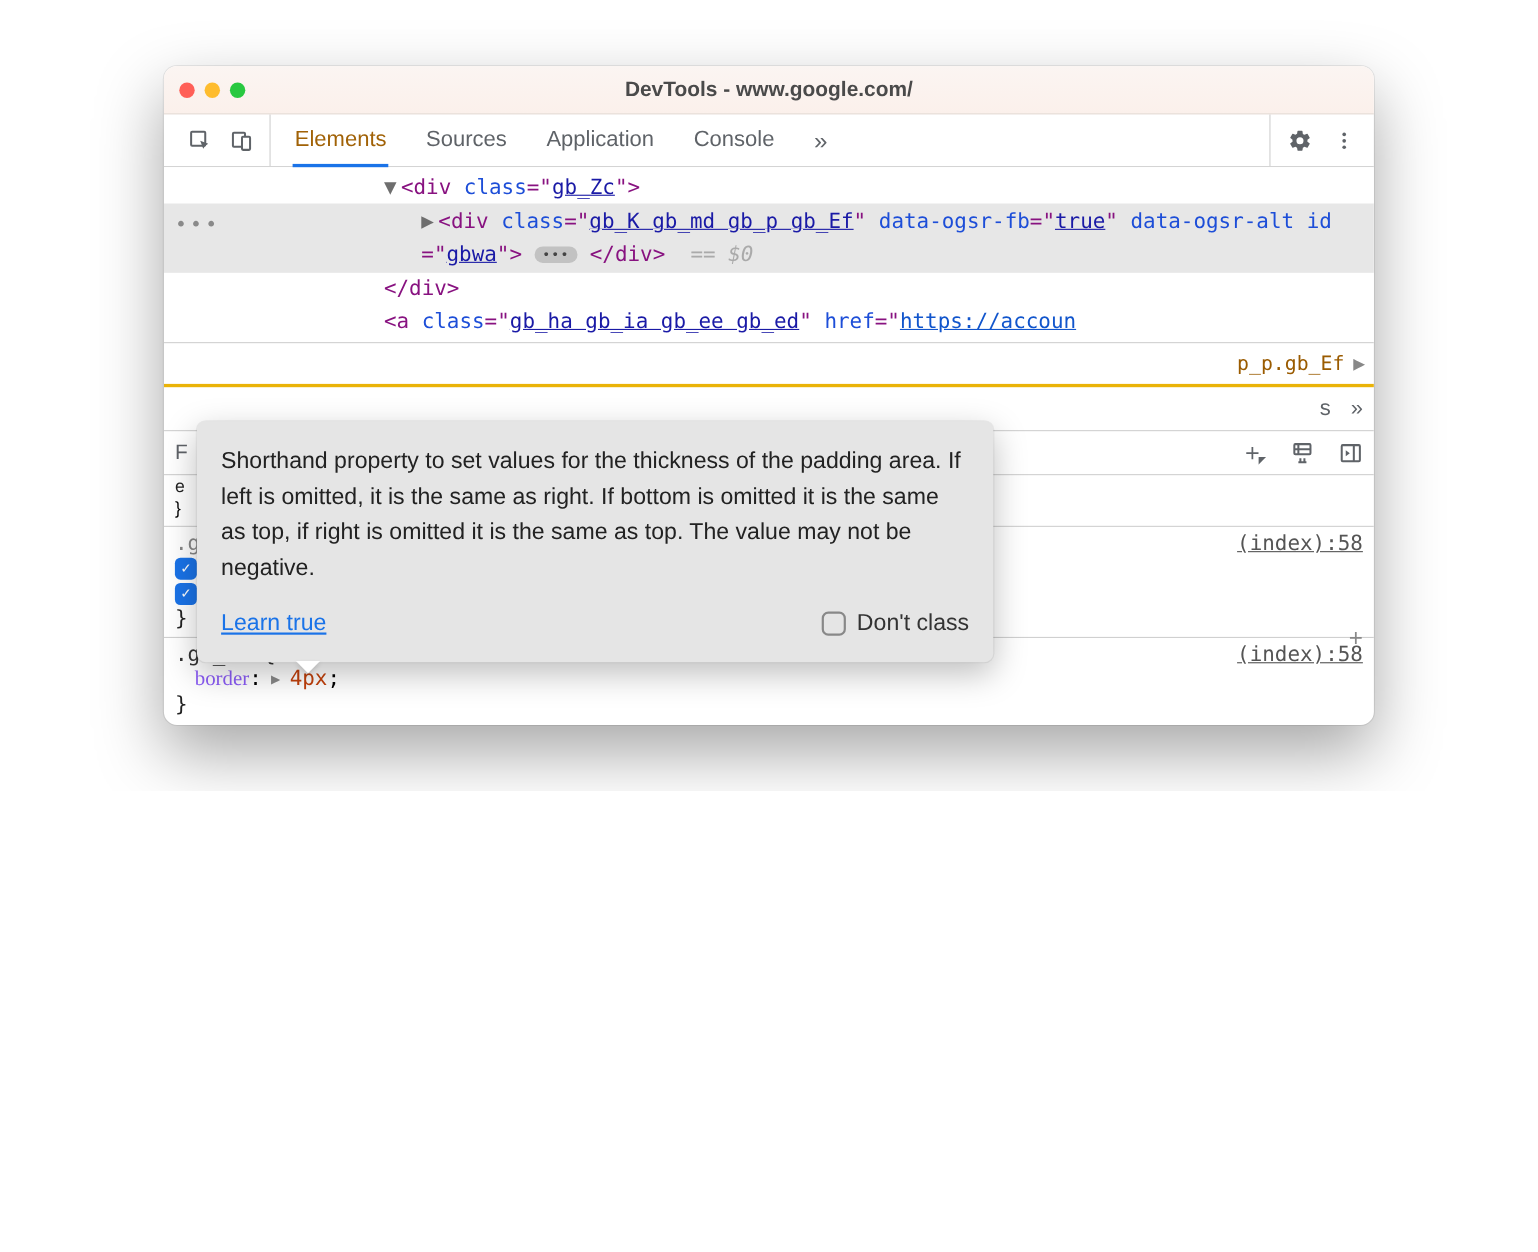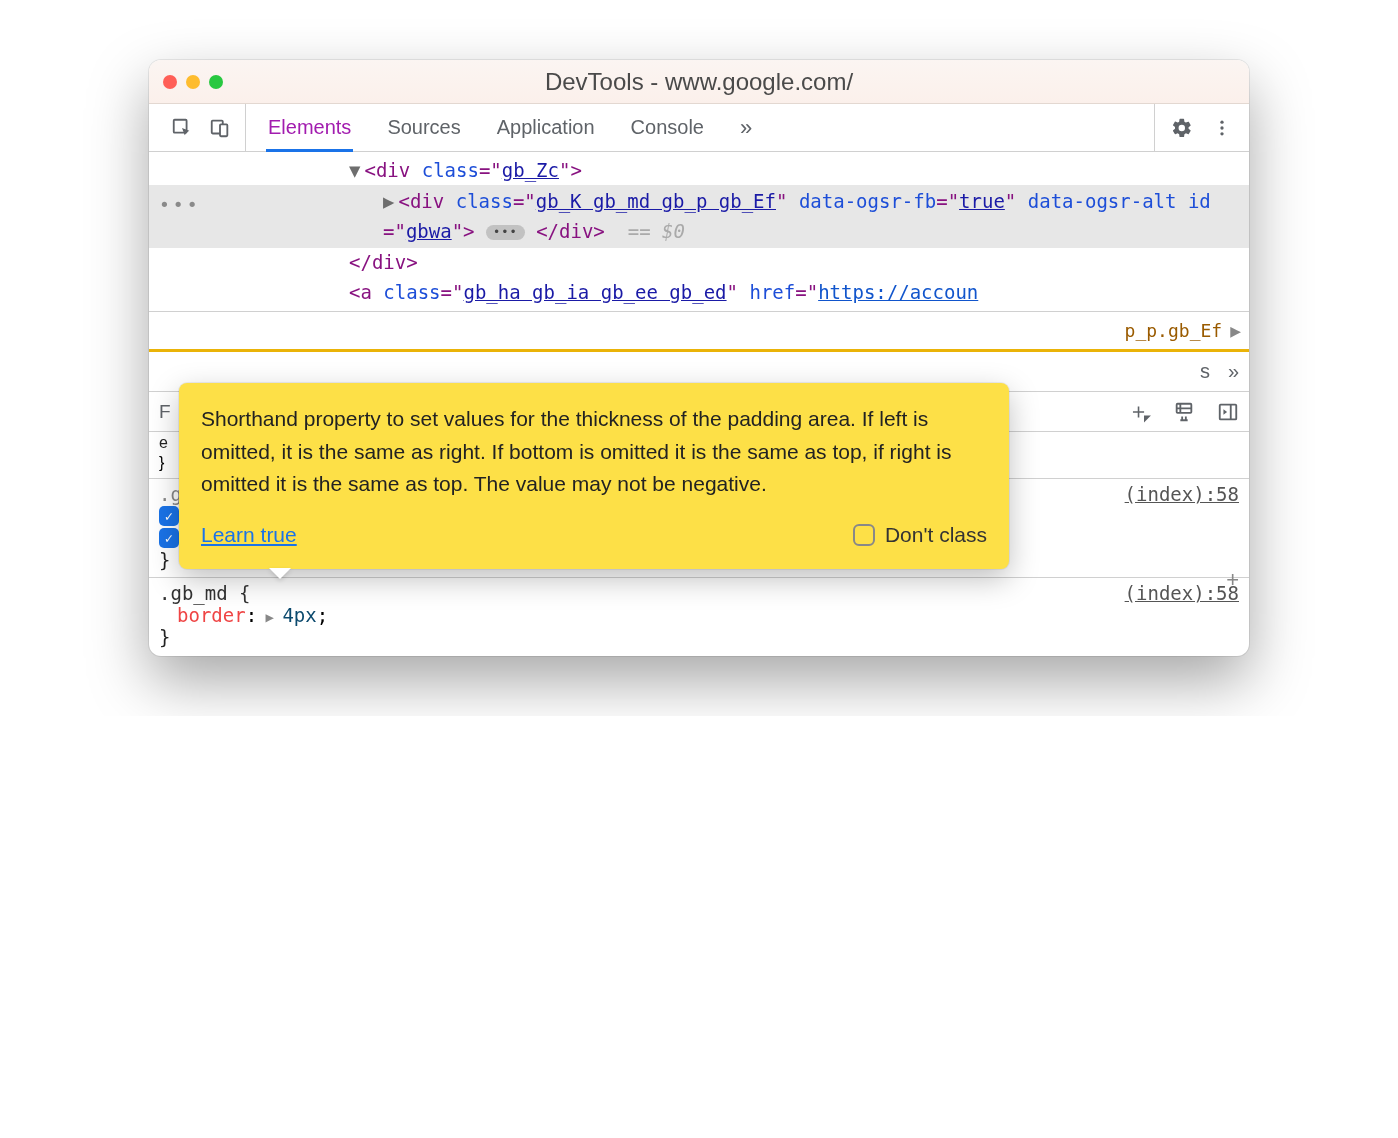--- a/index.html
+++ b/index.html
@@ -34,22 +34,22 @@
     gap: 9px;
   }
   .dot { width: 14px; height: 14px; border-radius: 50%; }
   .dot.red { background: #ff5f57; }
   .dot.yellow { background: #febc2e; }
   .dot.green { background: #28c840; }
   .title {
     position: absolute;
     left: 0; right: 0;
     text-align: center;
-    font-weight: 400;
-    font-size: 24px;
+    font-weight: 700;
+    font-size: 19px;
     color: #4a4a4a;
     pointer-events: none;
   }
   .toolbar {
     height: 48px;
     display: flex;
     align-items: center;
     border-bottom: 1px solid #d0d0d0;
     font-size: 20px;
     color: #5f6368;
@@ -75,21 +75,21 @@
   .tab {
     height: 100%;
     display: flex;
     align-items: center;
     font-size: 20px;
     color: #5f6368;
     cursor: pointer;
     position: relative;
   }
   .tab.active {
-    color: #a21caf;
+    color: #a16207;
   }
   .tab.active::after {
     content: "";
     position: absolute;
     left: -2px; right: -2px;
     bottom: -1px;
     height: 3px;
     background: #1a73e8;
   }
   .tb-right {
@@ -200,37 +200,37 @@
   }
   .src { text-decoration: underline; color: #555; }
   .rule-body { padding-left: 10px; }
   .prop-row {
     display: flex;
     align-items: center;
     gap: 8px;
     padding-left: 0;
   }
   .chk { width: 20px; height: 20px; border-radius: 5px; background: #1a73e8; display:flex; align-items:center; justify-content:center; color:#fff; font-size:14px; font-weight:bold; flex-shrink:0; margin-left: 0;}
-  .pname { color: #ef4444; }
-  .pval { color: #0c4a6e; }
+  .pname { color: #8b5cf6; font-family: Liberation Serif, serif; }
+  .pval { color: #c2410c; }
   .brace { color: #222; padding-left: 10px; }
   .plus-side { position: absolute; right: 10px; color: #888; font-size: 22px; font-family: -apple-system, sans-serif;}
   .ghost { color: #888; }
   .rule2-body { padding-left: 28px; }
   .expand-tri { color: #888; font-size: 14px; vertical-align: middle; }
 
   .divider { border-top: 1px solid #d0d0d0; margin-top: 6px; }
 
   
   .popup {
     position: absolute;
     top: 323px;
     left: 30px;
-    width: 830px;
-    background: #fde047;
+    width: 724px;
+    background: #e5e5e5;
     border-radius: 8px;
     box-shadow: 0 10px 30px rgba(0,0,0,0.25), 0 0 0 1px rgba(0,0,0,0.06);
     padding: 20px 22px 18px;
     font-size: 21px;
     line-height: 1.55;
     color: #222;
     z-index: 10;
   }
   .popup::after {
     content: "";

